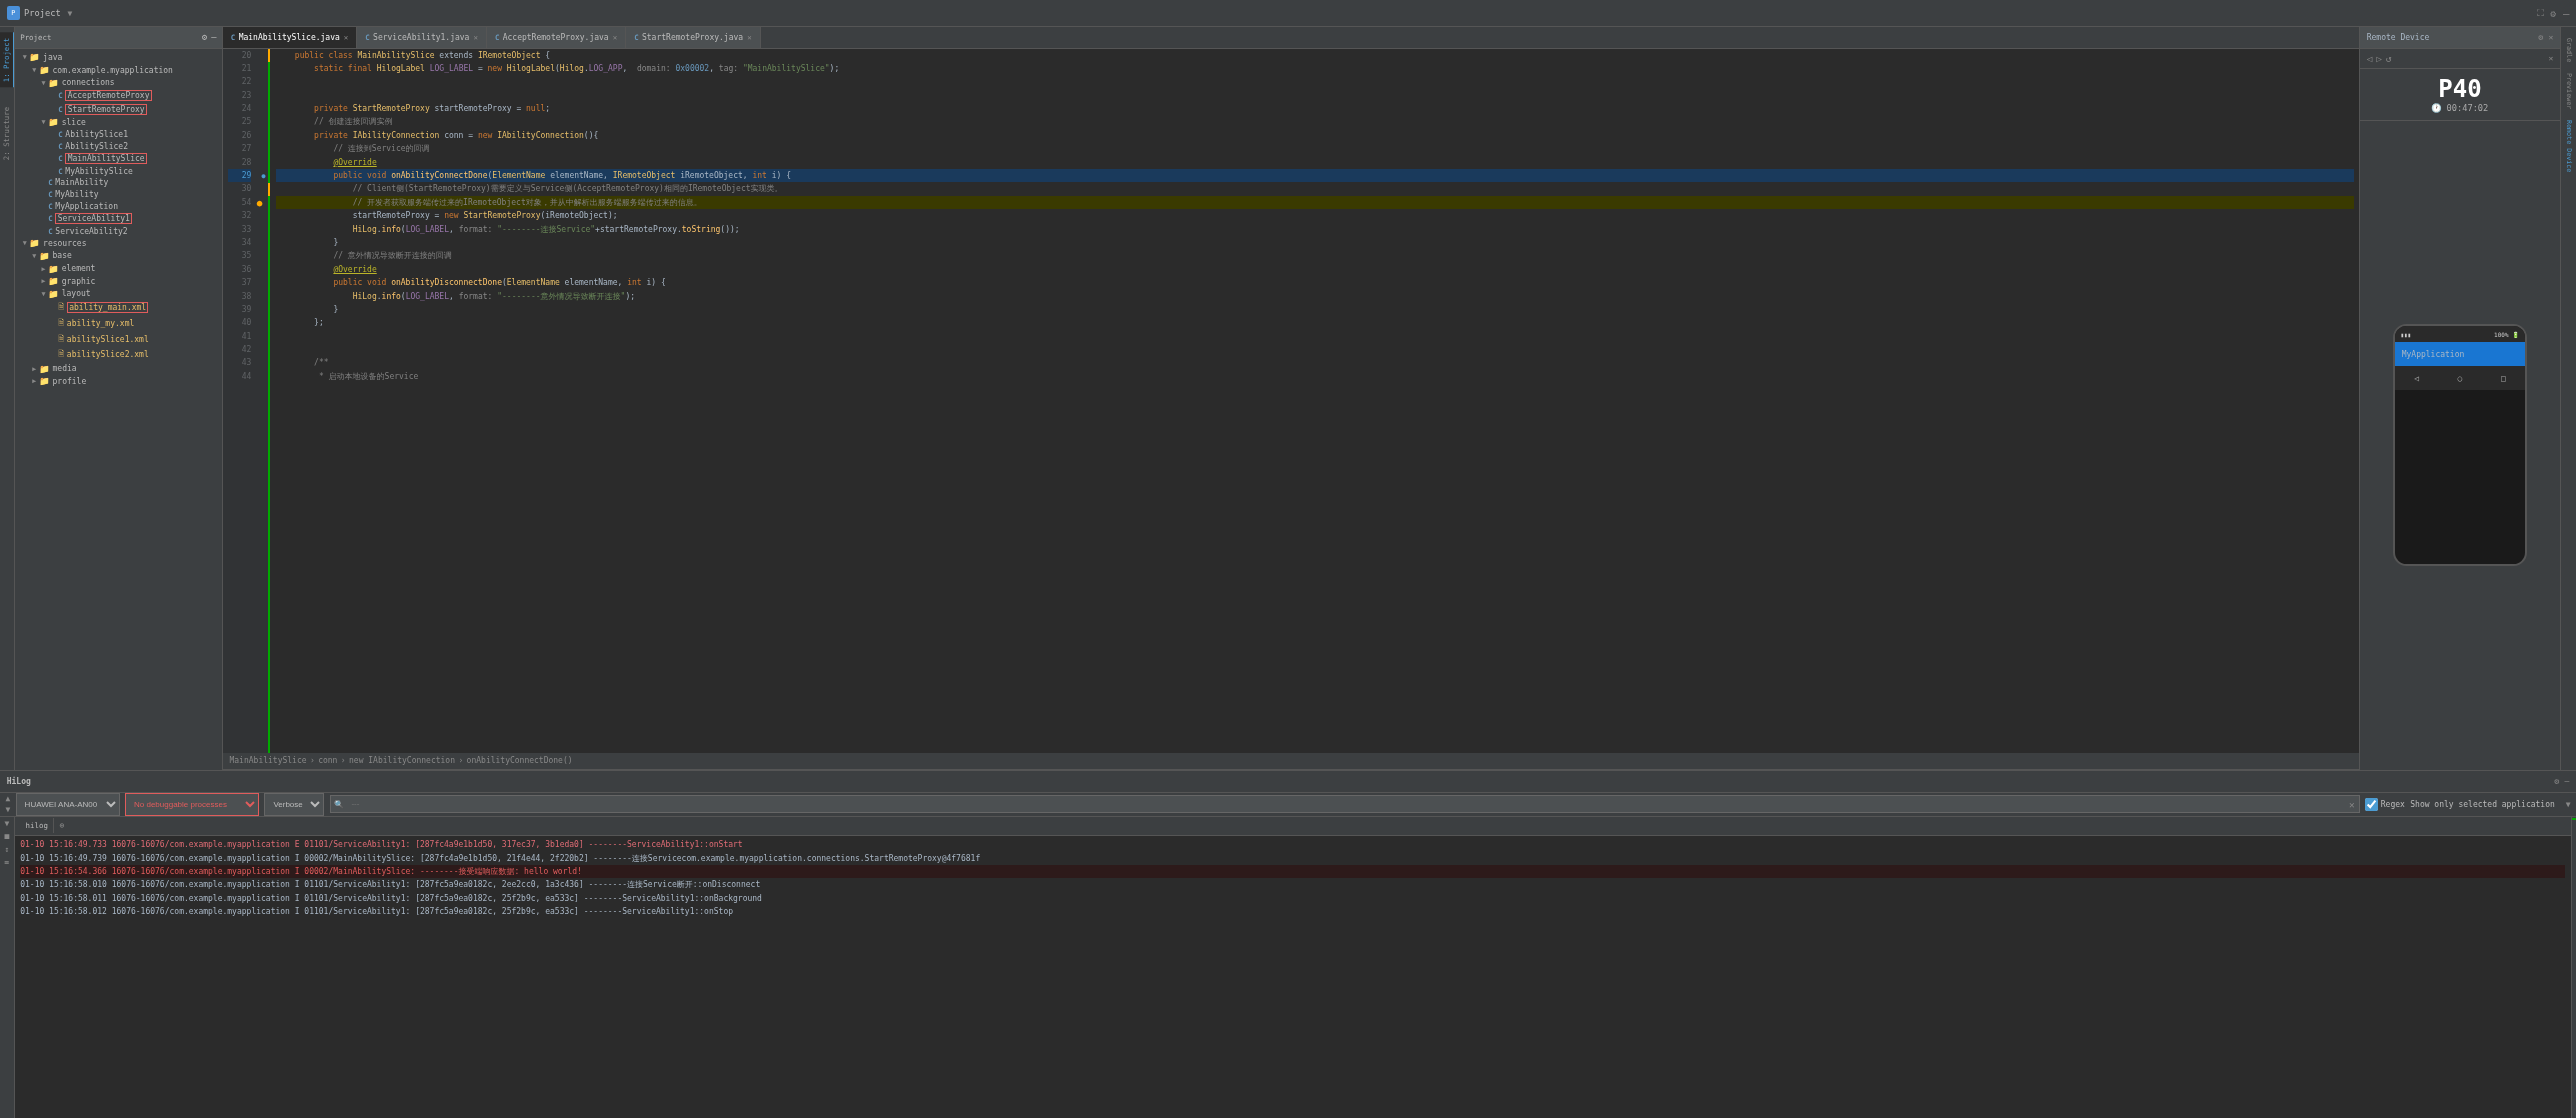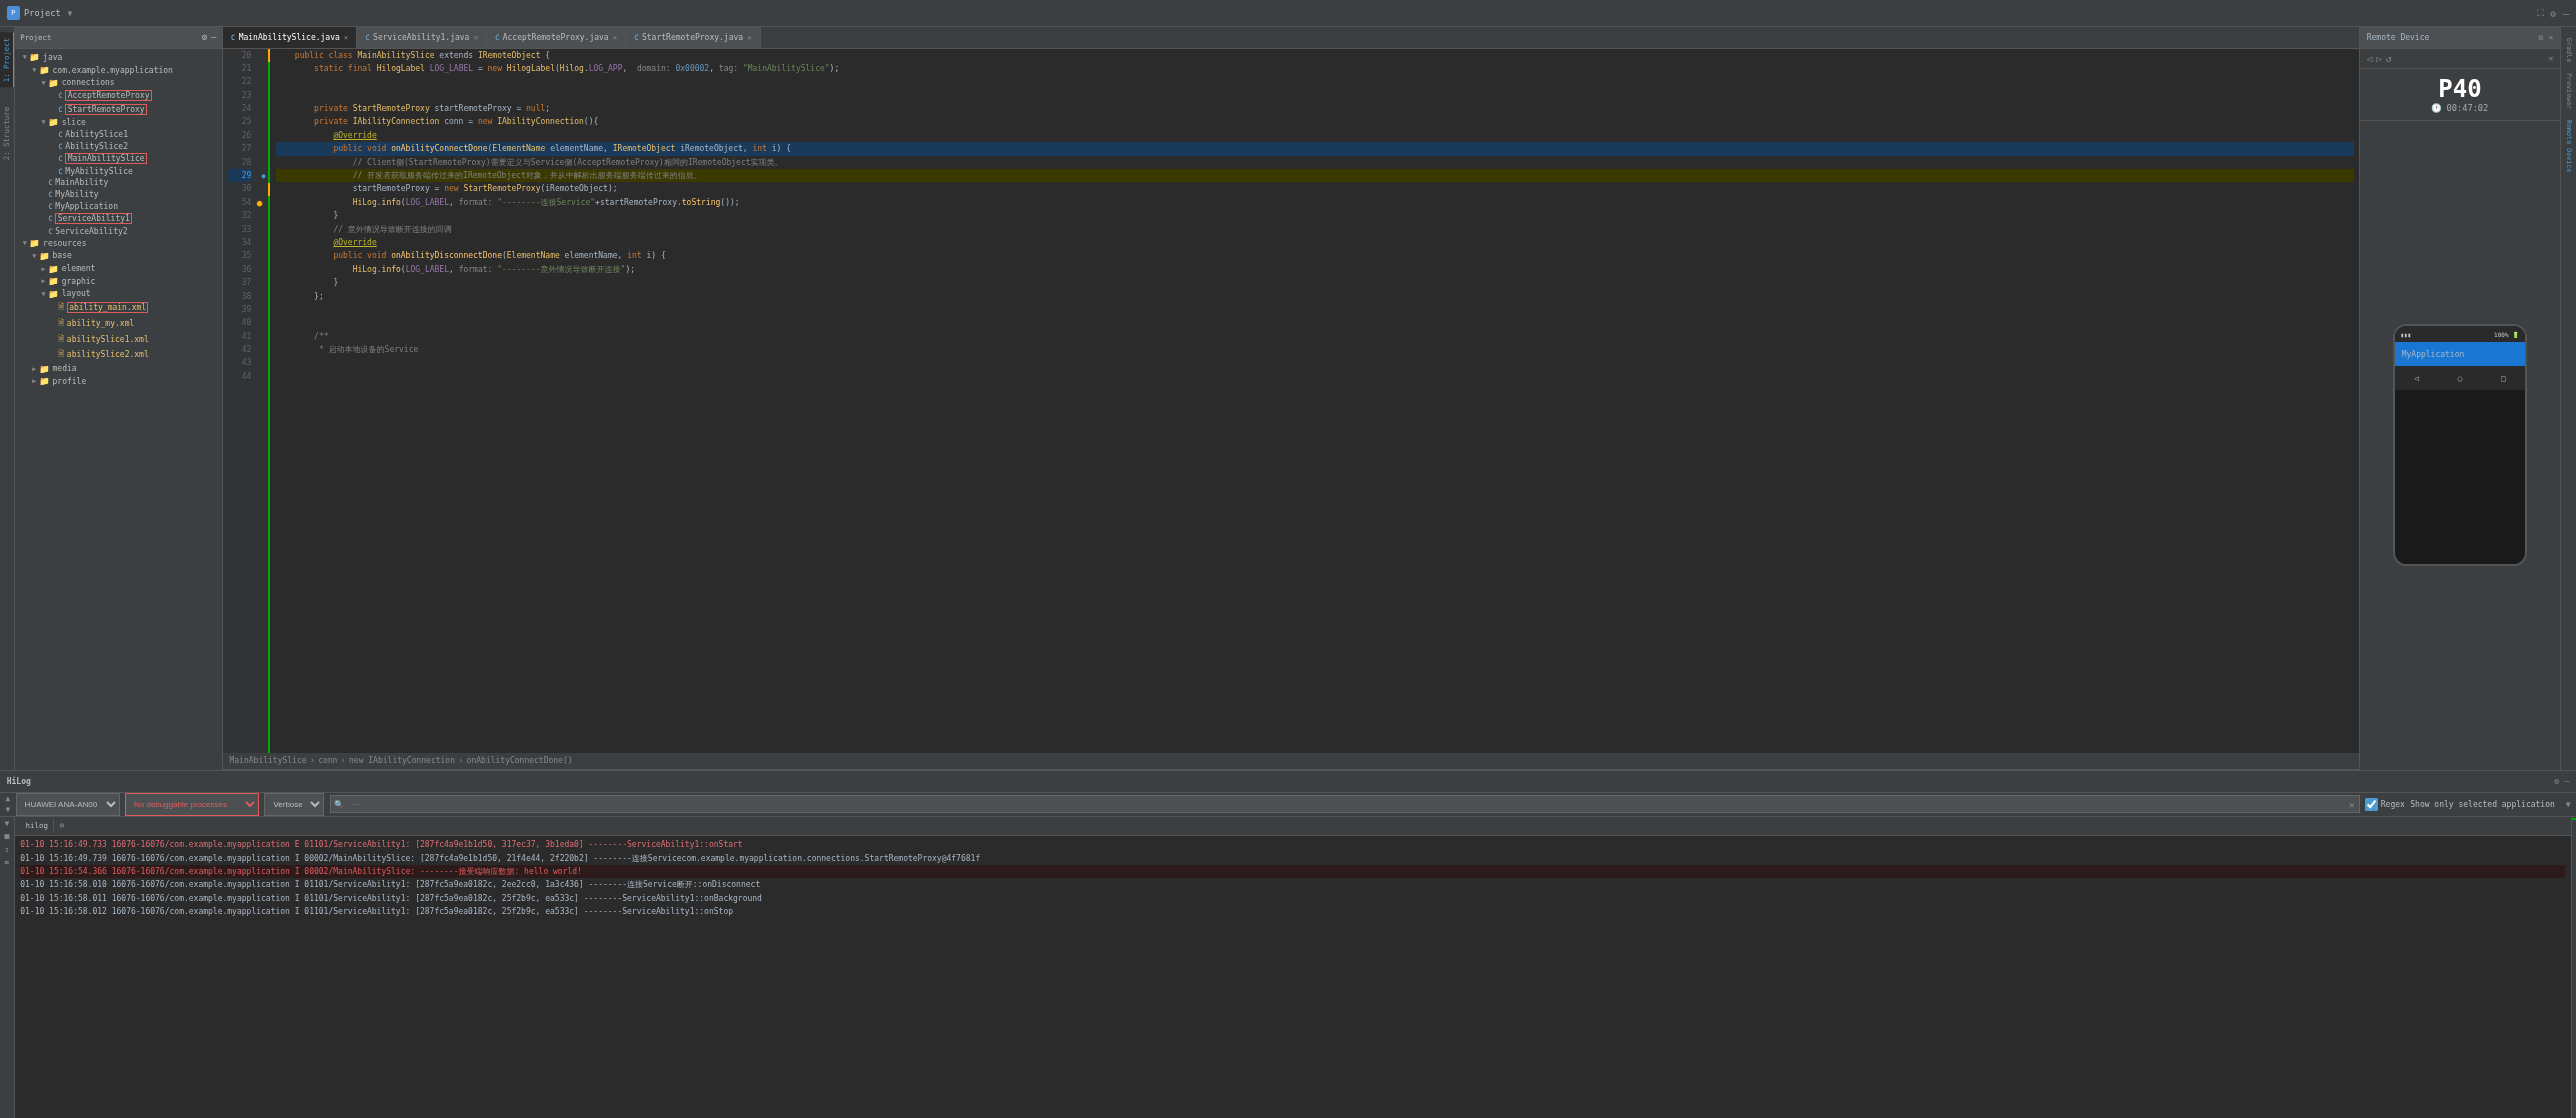--- a/index.html
+++ b/index.html
@@ -366,21 +366,27 @@
           </div>
           <div class="code-line">
             <span>        </span><span class="kw">static final </span><span style="color:#e8bf6a;">HilogLabel</span><span> </span><span style="color:#9876aa;">LOG_LABEL</span><span> = </span><span class="kw">new </span><span style="color:#e8bf6a;">HilogLabel</span><span>(</span><span style="color:#e8bf6a;">Hilog</span><span>.</span><span style="color:#9876aa;">LOG_APP</span><span>, </span><span style="color:#888"> domain: </span><span class="num">0x00002</span><span>,</span><span style="color:#888;"> tag: </span><span class="str">"MainAbilitySlice"</span><span>);</span>
           </div>
           <div class="code-line">&nbsp;</div>
           <div class="code-line">&nbsp;</div>
           <div class="code-line">
             <span>        </span><span class="kw">private </span><span style="color:#e8bf6a;">StartRemoteProxy</span><span> startRemoteProxy = </span><span class="kw">null</span><span>;</span>
           </div>
           <div class="code-line">
+            <span>        </span><span class="cmt">// 创建连接回调实例</span>
+          </div>
+          <div class="code-line">
             <span>        </span><span class="kw">private </span><span style="color:#e8bf6a;">IAbilityConnection</span><span> conn = </span><span class="kw">new </span><span style="color:#e8bf6a;">IAbilityConnection</span><span>(){</span>
+          </div>
+          <div class="code-line">
+            <span>            </span><span class="cmt">// 连接到Service的回调</span>
           </div>
           <div class="code-line">
             <span>            </span><span class="ann">@Override</span>
           </div>
           <div class="code-line" style="background:#1a3a5c;">
             <span>            </span><span class="kw">public void </span><span style="color:#ffc66d;">onAbilityConnectDone</span><span>(</span><span style="color:#e8bf6a;">ElementName</span><span> elementName, </span><span style="color:#e8bf6a;">IRemoteObject</span><span> iRemoteObject, </span><span class="kw">int</span><span> i) {</span>
           </div>
           <div class="code-line">
             <span>                </span><span class="cmt">// Client侧(StartRemoteProxy)需要定义与Service侧(AcceptRemoteProxy)相同的IRemoteObject实现类。</span>
           </div>

